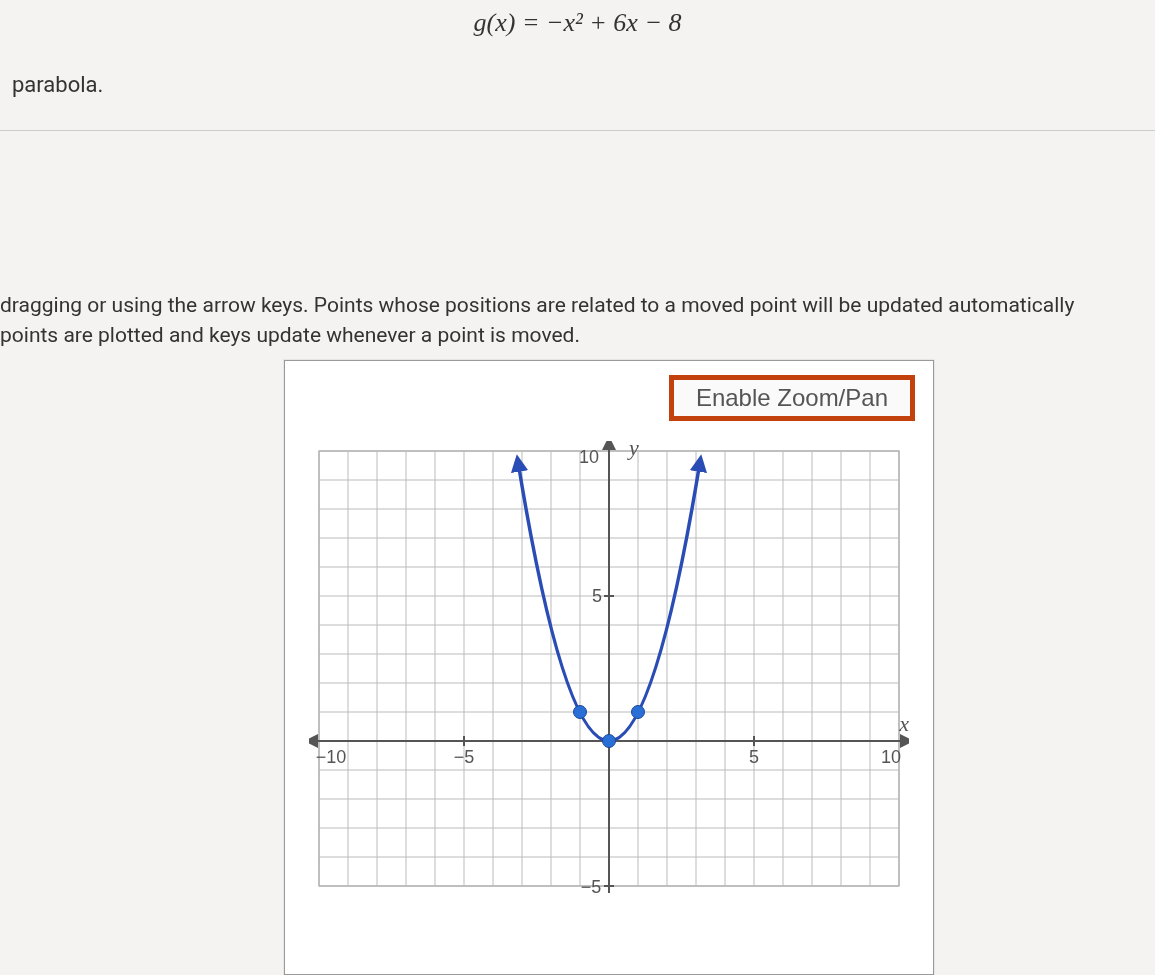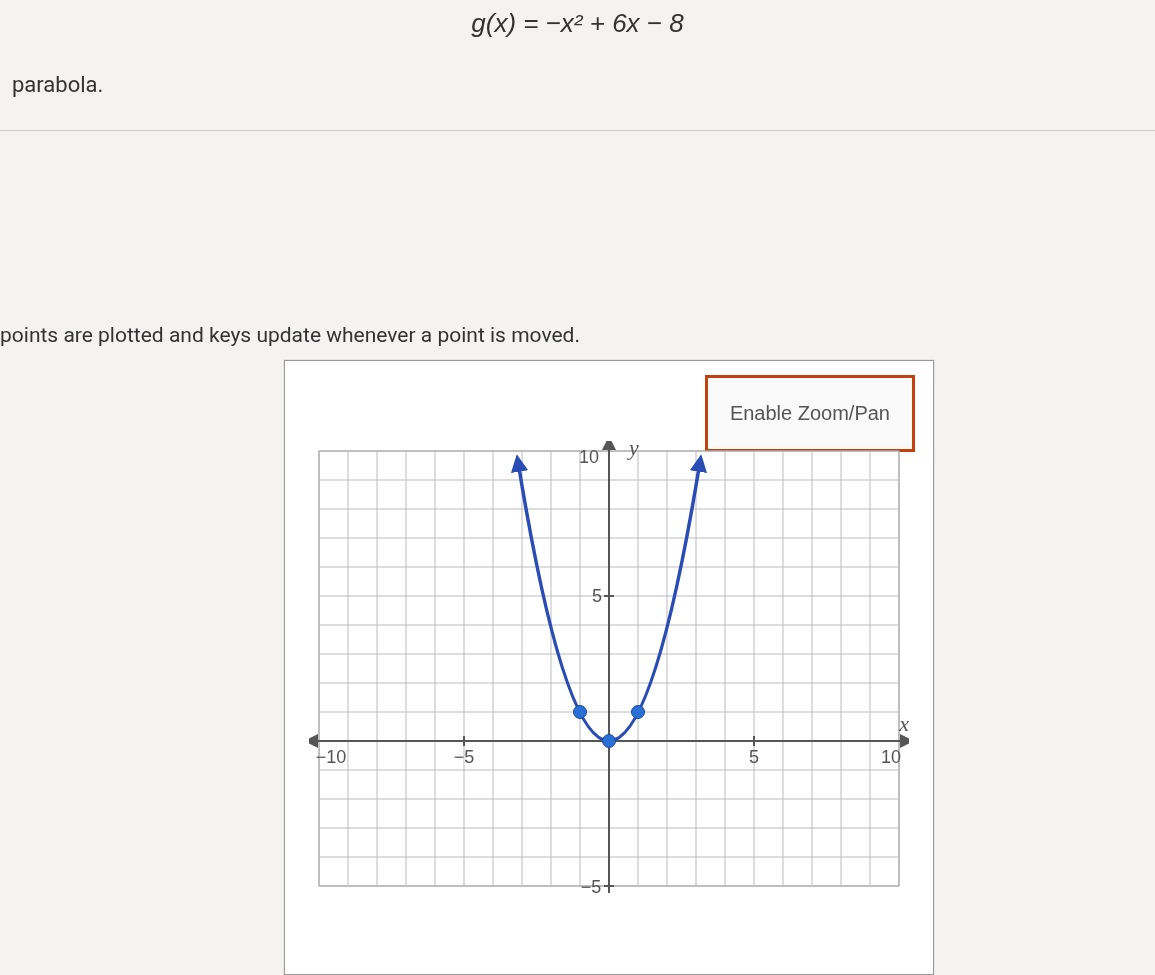--- a/index.html
+++ b/index.html
@@ -11,21 +11,21 @@
   position: relative;
   color: #333;
 }
 .equation-line {
   position: absolute;
   top: 0;
   left: 0;
   right: 0;
   text-align: center;
   padding-top: 8px;
-  font-family: Liberation Sans, sans-serif;
+  font-family: Liberation Serif, serif;
   font-size: 26px;
   font-style: italic;
 }
 .parabola-label {
   position: absolute;
   top: 72px;
   left: 0;
   font-size: 22px;
   color: #333;
   margin-left: 12px;
@@ -54,23 +54,23 @@
   width: 650px;
   height: 615px;
   border: 1px solid #999;
   background: #fff;
   box-shadow: 0 0 0 1px rgba(0,0,0,0.05);
 }
 .zoom-btn {
   position: absolute;
   top: 14px;
   right: 18px;
-  border: 3px solid #c2410c;
-  padding: 24px 22px;
-  font-size: 20px;
+  border: 5px solid #c2410c;
+  padding: 4px 22px;
+  font-size: 24px;
   color: #555;
   background: #fafafa;
   cursor: pointer;
 }
 .plot-svg {
   position: absolute;
   top: 80px;
   left: 24px;
   display: block;
 }
@@ -89,21 +89,21 @@
 </head>
 <body>
 
 <div class="equation-line">g(x) = −x² + 6x − 8</div>
 
 <div class="parabola-label">parabola.</div>
 
 <div class="hr-line"></div>
 
 <div class="description-area">
-  <br>
+  <span>dragging or using the arrow keys. Points whose positions are related to a moved point will be updated automatically</span><br>
   <span>points are plotted and keys update whenever a point is moved.</span>
 </div>
 
 <div class="graph-outer">
   <button class="zoom-btn">Enable Zoom/Pan</button>
   <svg class="plot-svg" width="600" height="530" viewBox="0 0 600 530">
 
     <defs>
       <marker id="arrow" viewBox="0 0 10 10" refX="5" refY="5" markerWidth="7" markerHeight="7" orient="auto-start-reverse">
         <path d="M 0 0 L 10 5 L 0 10 z" fill="#555"></path>

